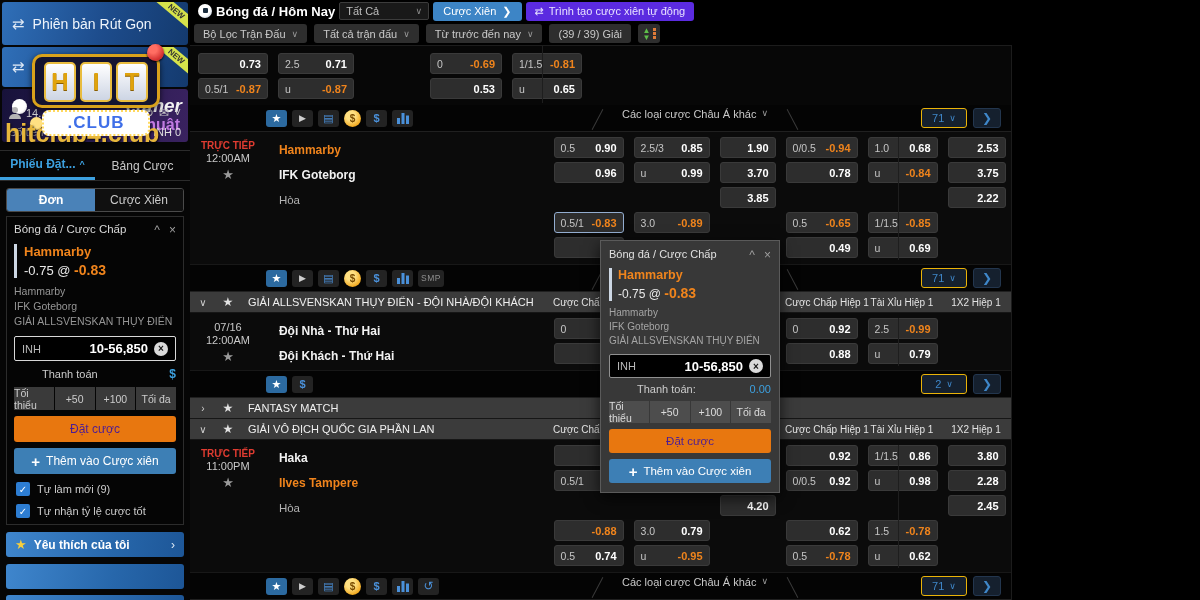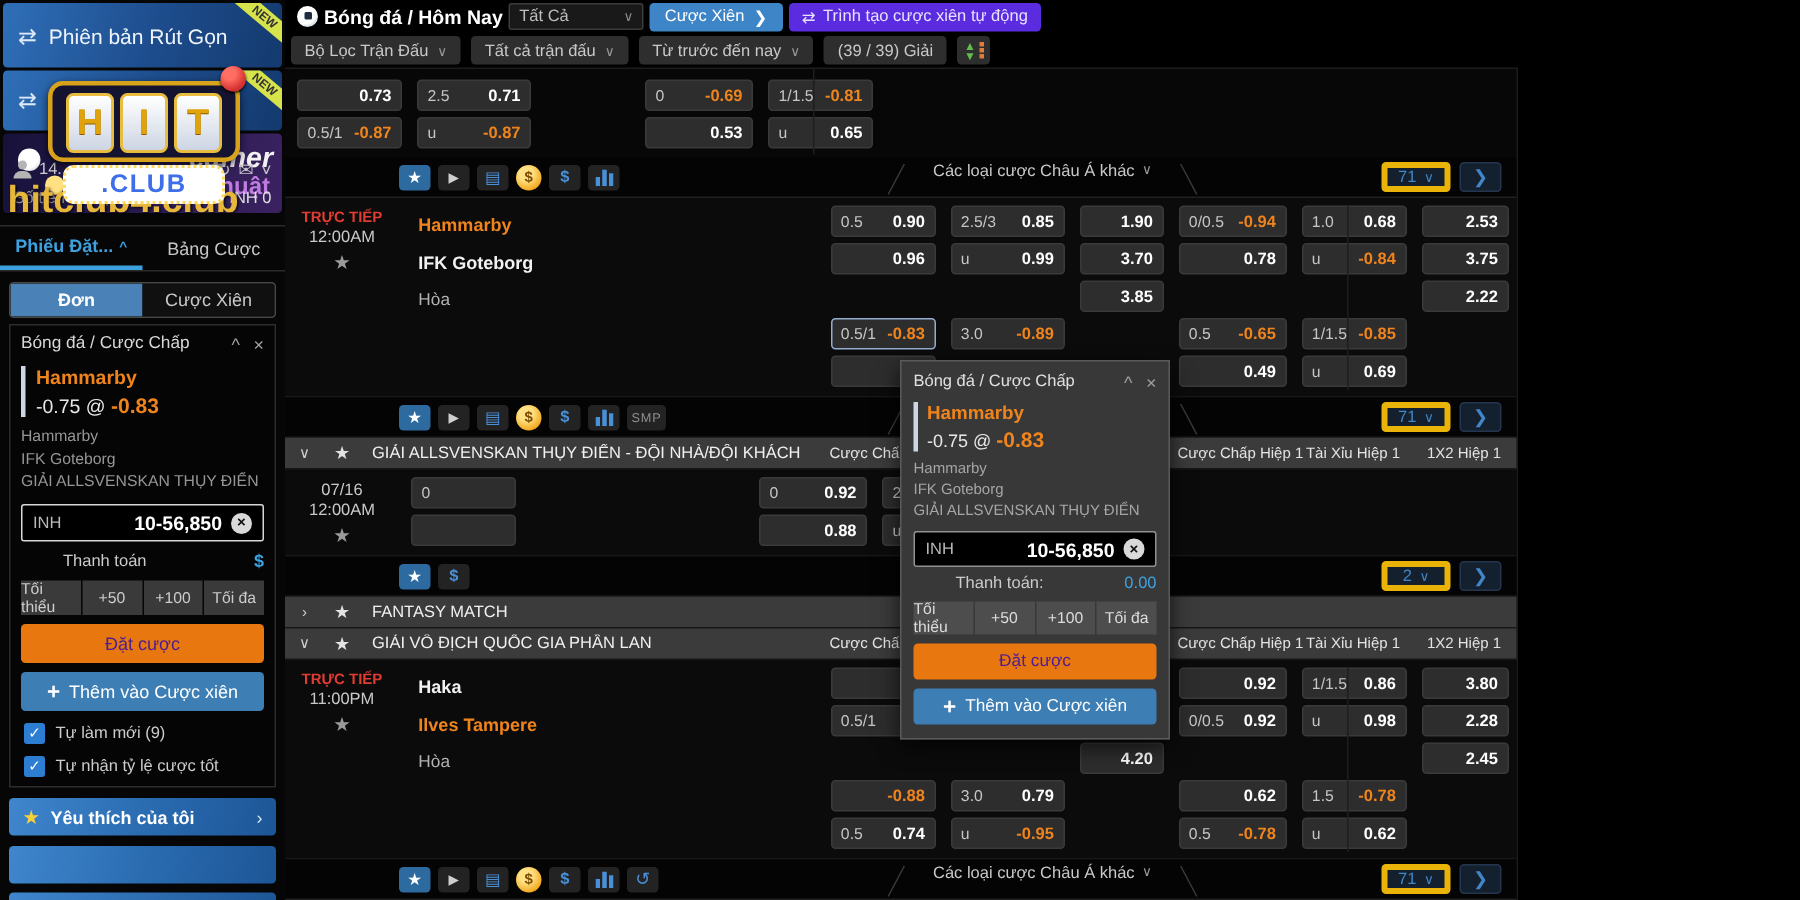--- a/index.html
+++ b/index.html
@@ -130,21 +130,21 @@
   .tic.i-card { color:#4a90d9; font-size:11px; }
   .tic.i-coin { background:radial-gradient(circle at 40% 35%,#ffe082 30%,#f2a71b 75%); border-radius:50%; width:17px; min-width:17px; color:#7a4b00; font-weight:bold; }
   .tic.i-dollar { color:#4a90d9; font-weight:bold; font-size:11px; }
   .tic.i-smp { color:#8f8f8f; font-size:8.5px; letter-spacing:.5px; }
   .tic.i-clock { color:#4a90d9; font-size:12px; }
   .mtab { position:absolute; left:405px; top:3px; width:200px; height:23px; display:flex; align-items:flex-start; justify-content:center; gap:5px; color:#c9c9c9; font-size:11px; }
   .mtab::before, .mtab::after { content:''; position:absolute; top:0; width:1px; height:23px; background:#3a3a3a; }
   .mtab::before { left:2px; transform:rotate(28deg); }
   .mtab::after { right:2px; transform:rotate(-28deg); }
   .mtab .chev { color:#9a9a9a; font-size:9px; }
-  .cntbtn { position:absolute; right:44px; top:3px; width:46px; height:20px; background:#15202e; border:4px solid #eab308; border-radius:3px;
+  .cntbtn { position:absolute; right:44px; top:3px; width:46px; height:20px; background:#15202e; border:1px solid #eab308; border-radius:3px;
     color:#3f87c9; font-size:11px; display:flex; align-items:center; justify-content:center; gap:5px; }
   .cntbtn .chev { font-size:9px; }
   .nextbtn { position:absolute; right:10px; top:3px; width:28px; height:20px; background:#15202e; border:1px solid #23364e; border-radius:3px;
     color:#3f87c9; font-size:12px; display:flex; align-items:center; justify-content:center; }
 
   .lbar { height:21px; background:#3b3b3b; display:flex; align-items:center; border-bottom:1px solid #161616; }
   .lchev { width:26px; text-align:center; color:#cfcfcf; font-size:10px; }
   .lstar { width:24px; text-align:center; color:#e3e3e3; font-size:12px; }
   .lname { flex:1; color:#f0f0f0; font-size:11px; padding-left:8px; white-space:nowrap; overflow:hidden; }
   .lcols { width:466px; display:grid; grid-template-columns:70px 76px 56px 72px 70px 58px; column-gap:10px; padding-left:8px; }
@@ -560,20 +560,24 @@
             <span>Tài Xỉu Hiệp 1</span>
             <span>1X2 Hiệp 1</span>
           </div>
         </div>
         <div class="match">
           <div class="mtime">
             <div class="mdate">07/16</div>
             <div class="mtimetxt">12:00AM</div>
             <div class="mstar">★</div>
           </div>
+          <div class="mteams">
+            <div class="tname">Đội Nhà - Thứ Hai</div>
+            <div class="tname">Đội Khách - Thứ Hai</div>
+          </div>
           <div class="modds">
             <div class="orow">
               <div class="ocell">
                 <span class="h">0</span>
                 <span class="o"></span>
               </div>
               <div class="ospace"></div>
               <div class="ospace"></div>
               <div class="ocell">
                 <span class="h">0</span>

